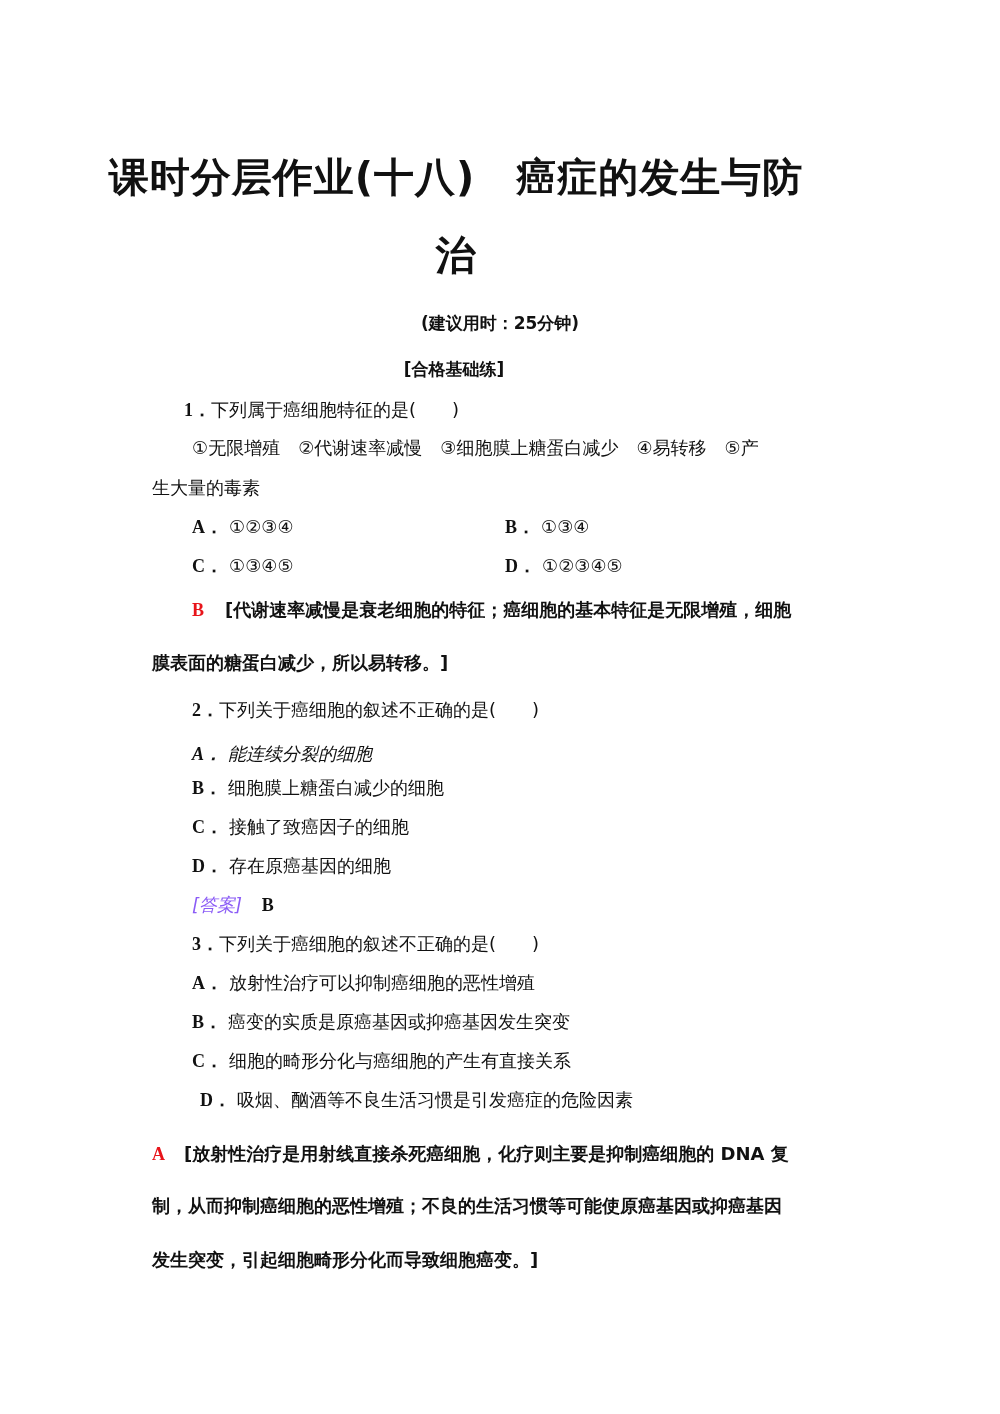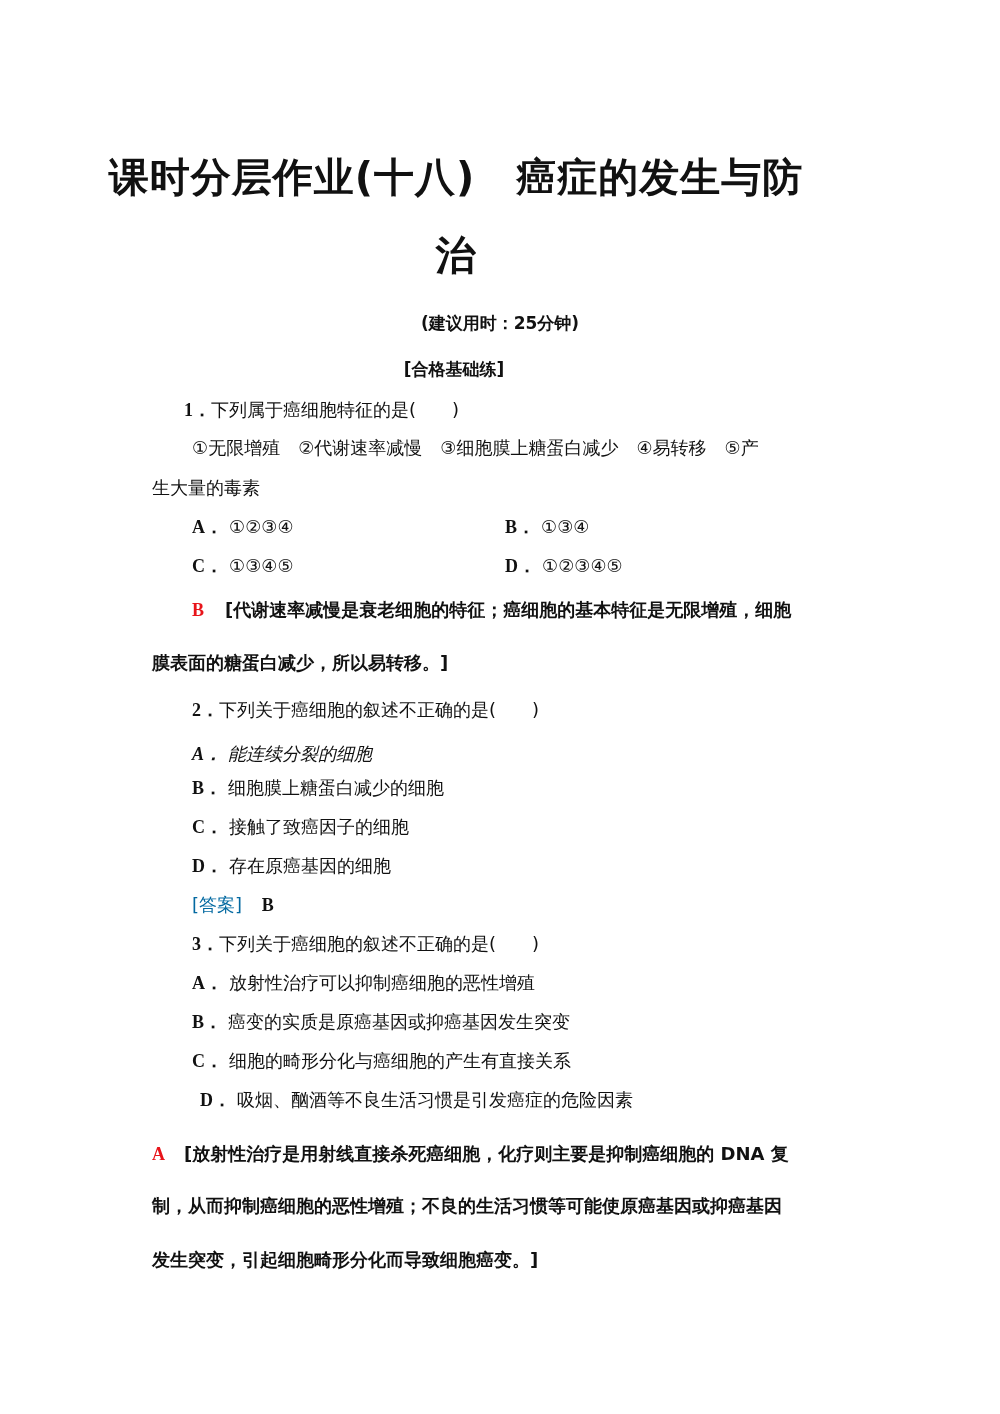--- a/index.html
+++ b/index.html
@@ -13,21 +13,21 @@
       font-size: 40px; font-weight: bold; letter-spacing: 1px;
       left: 0; width: 912px; text-align: center;
     }
     .subtitle { font-size: 17px; font-weight: bold; left: 0; width: 1000px; text-align: center; }
     .section { font-size: 17px; font-weight: bold; left: 0; width: 908px; text-align: center; }
     .q { font-size: 18px; }
     .num { font-family: "Liberation Serif", serif; font-weight: bold; }
     .opt-letter { font-family: "Liberation Serif", serif; font-weight: bold; margin-right: 6px; }
     .ans-letter { font-family: "Liberation Serif", serif; font-weight: bold; color: #e8141a; font-size: 18px; }
     .expl { font-size: 18px; font-weight: bold; }
-    .red { color: #0369a1; }
+    .red { color: #8b5cf6; font-style: italic; }
     .serif { font-family: "Liberation Serif", serif; }
   </style>
 </head>
 <body>
 
 <div class="abs title" style="top:150px;">课时分层作业(十八)　癌症的发生与防</div>
 <div class="abs title" style="top:228px;">治</div>
 
 <div class="abs subtitle" style="top:312px;">(建议用时：25分钟)</div>
 <div class="abs section" style="top:358px;">[合格基础练]</div>

